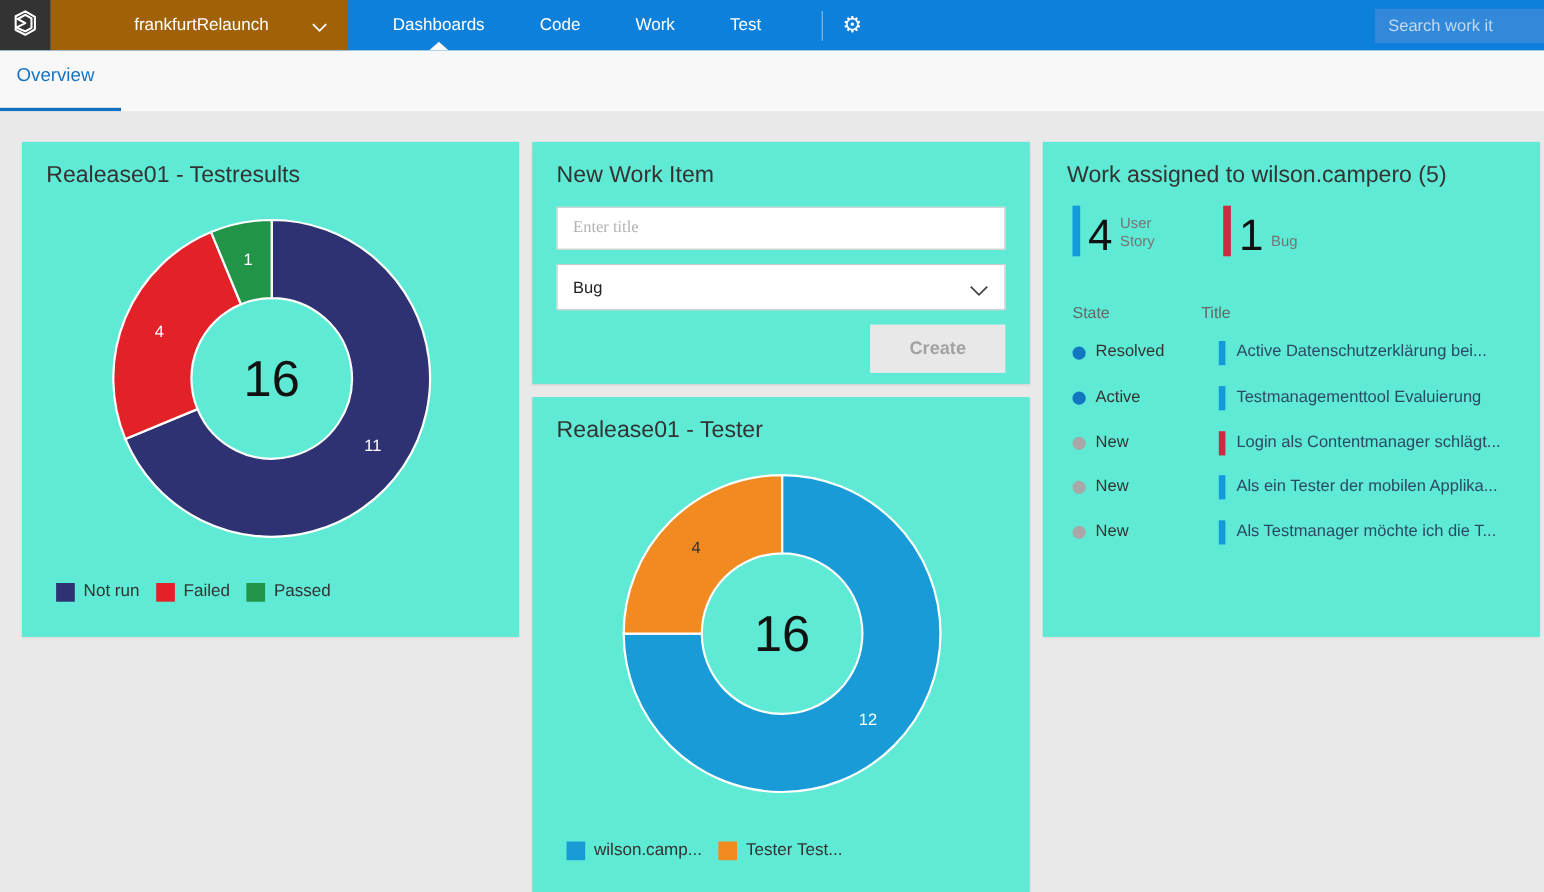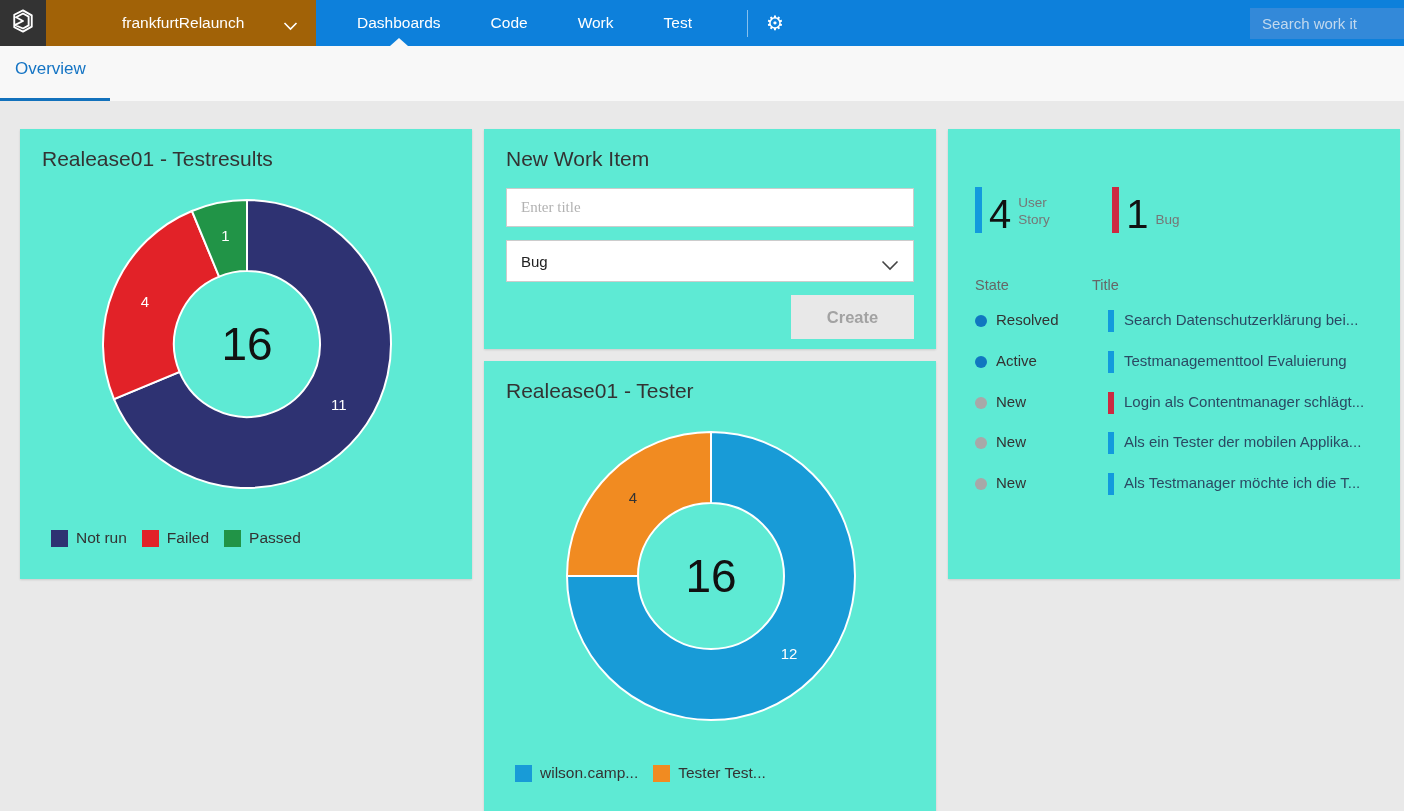--- a/index.html
+++ b/index.html
@@ -163,20 +163,21 @@
       <span>wilson.camp...</span>
     </span>
     <span class="legend-item">
       <span class="swatch" style="background: rgb(241, 139, 33);"></span>
       <span>Tester Test...</span>
     </span>
   </div>
 </div>
 
 <div class="card" id="card-assigned">
+  <div class="card-title">Work assigned to wilson.campero (5)</div>
   <div class="counts-row">
     <div class="count-item">
       <span class="count-bar" style="background: rgb(18, 154, 221);"></span>
       <span class="count-num">4</span>
       <span class="count-label">User Story</span>
     </div>
     <div class="count-item">
       <span class="count-bar" style="background: rgb(204, 42, 65);"></span>
       <span class="count-num">1</span>
       <span class="count-label">Bug</span>
@@ -184,21 +185,21 @@
   </div>
   <div class="wa-header">
     <span class="h-state">State</span>
     <span class="h-title">Title</span>
   </div>
   <div class="wa-rows">
       <div class="wa-row">
         <span class="wa-dot" style="background: rgb(16, 119, 192);"></span>
         <span class="wa-state">Resolved</span>
         <span class="wa-bar" style="background: rgb(18, 154, 221);"></span>
-        <span class="wa-title">Search Datenschutzerklärung bei...</span>
+        <span class="wa-title">Active Datenschutzerklärung bei...</span>
       </div>
       <div class="wa-row">
         <span class="wa-dot" style="background: rgb(16, 119, 192);"></span>
         <span class="wa-state">Active</span>
         <span class="wa-bar" style="background: rgb(18, 154, 221);"></span>
         <span class="wa-title">Testmanagementtool Evaluierung</span>
       </div>
       <div class="wa-row">
         <span class="wa-dot" style="background: rgb(168, 168, 168);"></span>
         <span class="wa-state">New</span>

